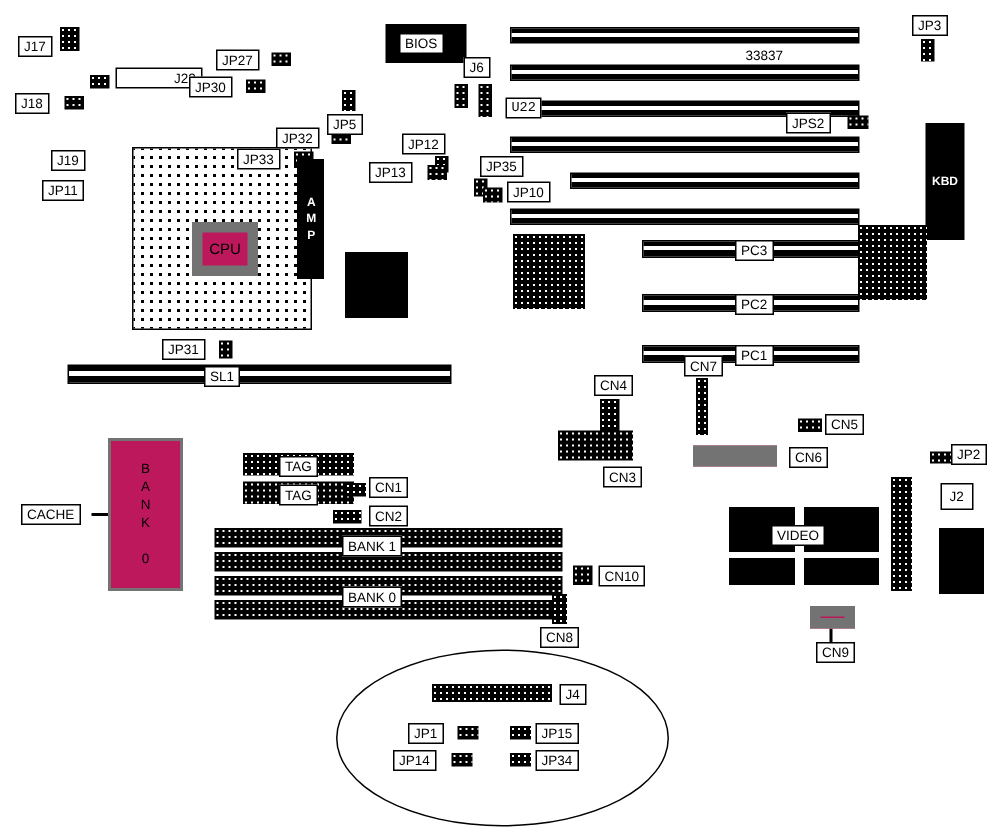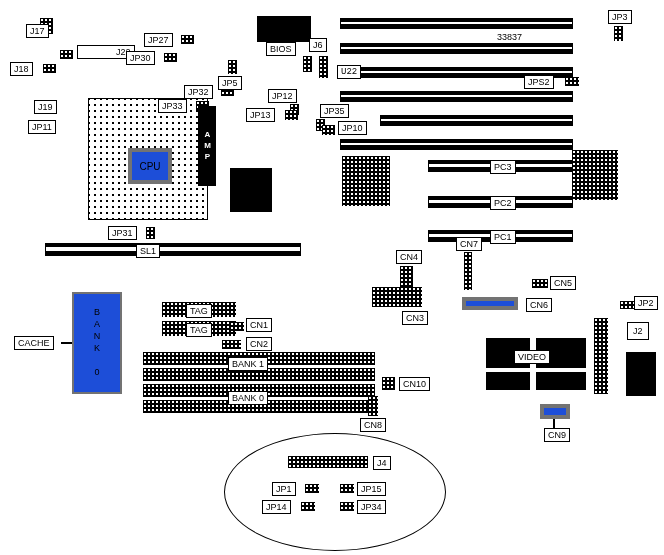--- a/index.html
+++ b/index.html
@@ -22,50 +22,50 @@
   }
   .slot {
     position:absolute; border:1px solid #000; z-index:1;
     background:linear-gradient(to bottom, #000 0 30%, #fff 30% 60%, #000 60% 100%);
   }
   .pga {
     position:absolute; border:1px solid #000; z-index:1; background-color:#fff;
     background-image:radial-gradient(#000 1px, rgba(255,255,255,0) 1.2px);
     background-size:6px 6px; background-position:3px 3px;
   }
-  .box { position:absolute; background:#1d4ed8; border:4px solid #737373; z-index:3; }
+  .box { position:absolute; background:#be185d; border:7px solid #737373; z-index:3; }
   .flexc { display:flex; align-items:center; justify-content:center; flex-direction:column; }
   .wtxt { color:#fff; font-size:8px; font-weight:bold; line-height:10px; }
   .vt { writing-mode:vertical-rl; text-orientation:upright; }
   .ellipse { position:absolute; border:1px solid #000; border-radius:50%; z-index:0; background:#fff; }
 </style>
 </head>
 <body>
 
 <div id="board">
 
-  <div class="lbl" style="left:26px;top:24px;">J17</div>
+  <div class="lbl" style="left:12px;top:24px;">J17</div>
   <div class="mod" style="left:40px;top:18px;width:13px;height:16px;"></div>
   <div class="mod" style="left:60px;top:50px;width:13px;height:9px;"></div>
   <div class="lbl" style="left:77px;top:45px;padding-left:38px;">J22</div>
   <div class="lbl" style="left:10px;top:62px;">J18</div>
   <div class="mod" style="left:43px;top:64px;width:13px;height:9px;"></div>
   <div class="lbl" style="left:6px;top:100px;margin-left:28px;">J19</div>
   <div class="mod" style="left:39px;top:102px;width:13px;height:9px;"></div>
   <div class="lbl" style="left:4px;top:120px;margin-left:24px;">JP11</div>
   <div class="mod" style="left:41px;top:122px;width:13px;height:9px;"></div>
 
   <div class="lbl" style="left:144px;top:33px;">JP27</div>
   <div class="mod" style="left:181px;top:35px;width:13px;height:9px;"></div>
   <div class="lbl" style="left:126px;top:51px;">JP30</div>
   <div class="mod" style="left:164px;top:53px;width:13px;height:9px;"></div>
 
 
   <div class="chip" style="left:257px;top:16px;width:54px;height:26px;"></div>
-  <div class="lbl" style="left:266px;top:22px;margin-top:20px;">BIOS</div>
+  <div class="lbl" style="left:266px;top:22px;">BIOS</div>
 
   <div class="lbl" style="left:309px;top:38px;">J6</div>
   <div class="mod" style="left:303px;top:56px;width:9px;height:16px;"></div>
   <div class="mod" style="left:228px;top:60px;width:9px;height:14px;"></div>
   <div class="lbl" style="left:218px;top:76px;">JP5</div>
   <div class="mod" style="left:319px;top:56px;width:9px;height:22px;"></div>
   <div class="lbl" style="left:337px;top:65px;font-family:Liberation Mono, monospace;">U22</div>
 
   <div class="lbl" style="left:184px;top:85px;">JP32</div>
   <div class="mod" style="left:221px;top:87px;width:13px;height:9px;"></div>
@@ -90,20 +90,23 @@
   <div class="slot" style="left:340px;top:67px;width:233px;height:11px;"></div>
   <div class="slot" style="left:340px;top:91px;width:233px;height:11px;"></div>
   <div class="slot" style="left:380px;top:115px;width:193px;height:11px;"></div>
   <div class="slot" style="left:340px;top:139px;width:233px;height:11px;"></div>
 
   <div class="txt" style="left:497px;top:32px;">33837</div>
 
   <div class="lbl" style="left:524px;top:75px;">JPS2</div>
   <div class="mod" style="left:565px;top:77px;width:14px;height:9px;"></div>
 
+  <div class="chip flexc" style="left:617px;top:82px;width:26px;height:78px;">
+    <span class="wtxt">KBD</span>
+  </div>
 
   <div class="pga" style="left:88px;top:98px;width:120px;height:122px;"></div>
   <div class="box flexc" style="left:128px;top:148px;width:44px;height:36px;font-size:10px;">
     <span>CPU</span>
   </div>
   <div class="chip flexc" style="left:198px;top:106px;width:18px;height:80px;z-index:4;">
     <span class="wtxt vt" style="letter-spacing:2px;">AMP</span>
   </div>
 
   <div class="chip" style="left:230px;top:168px;width:42px;height:44px;"></div>

